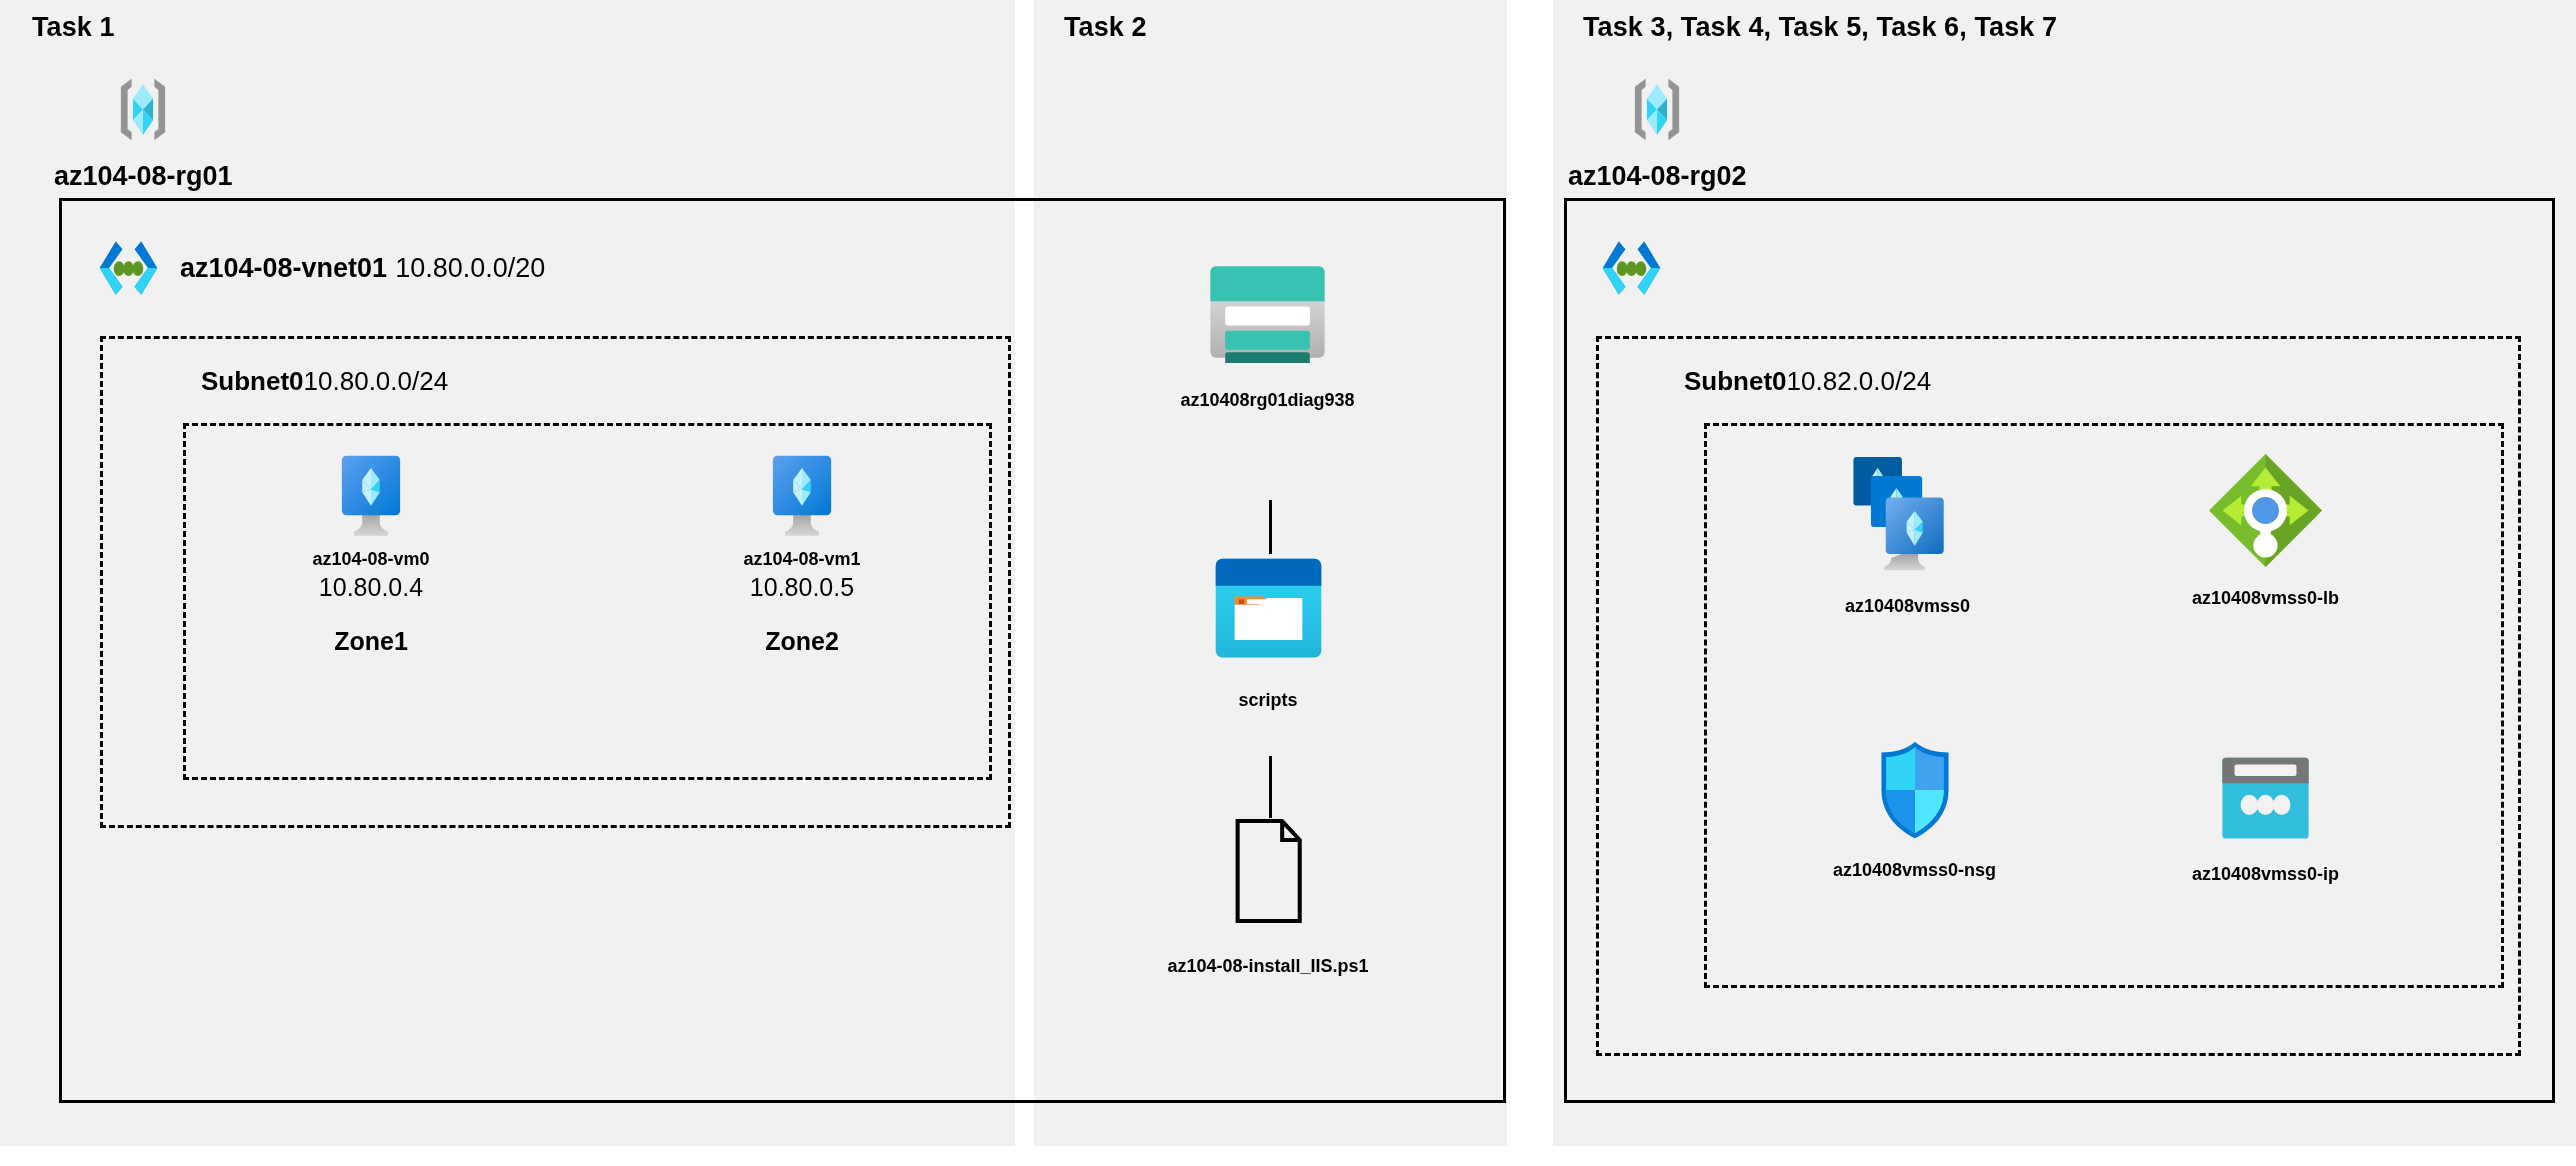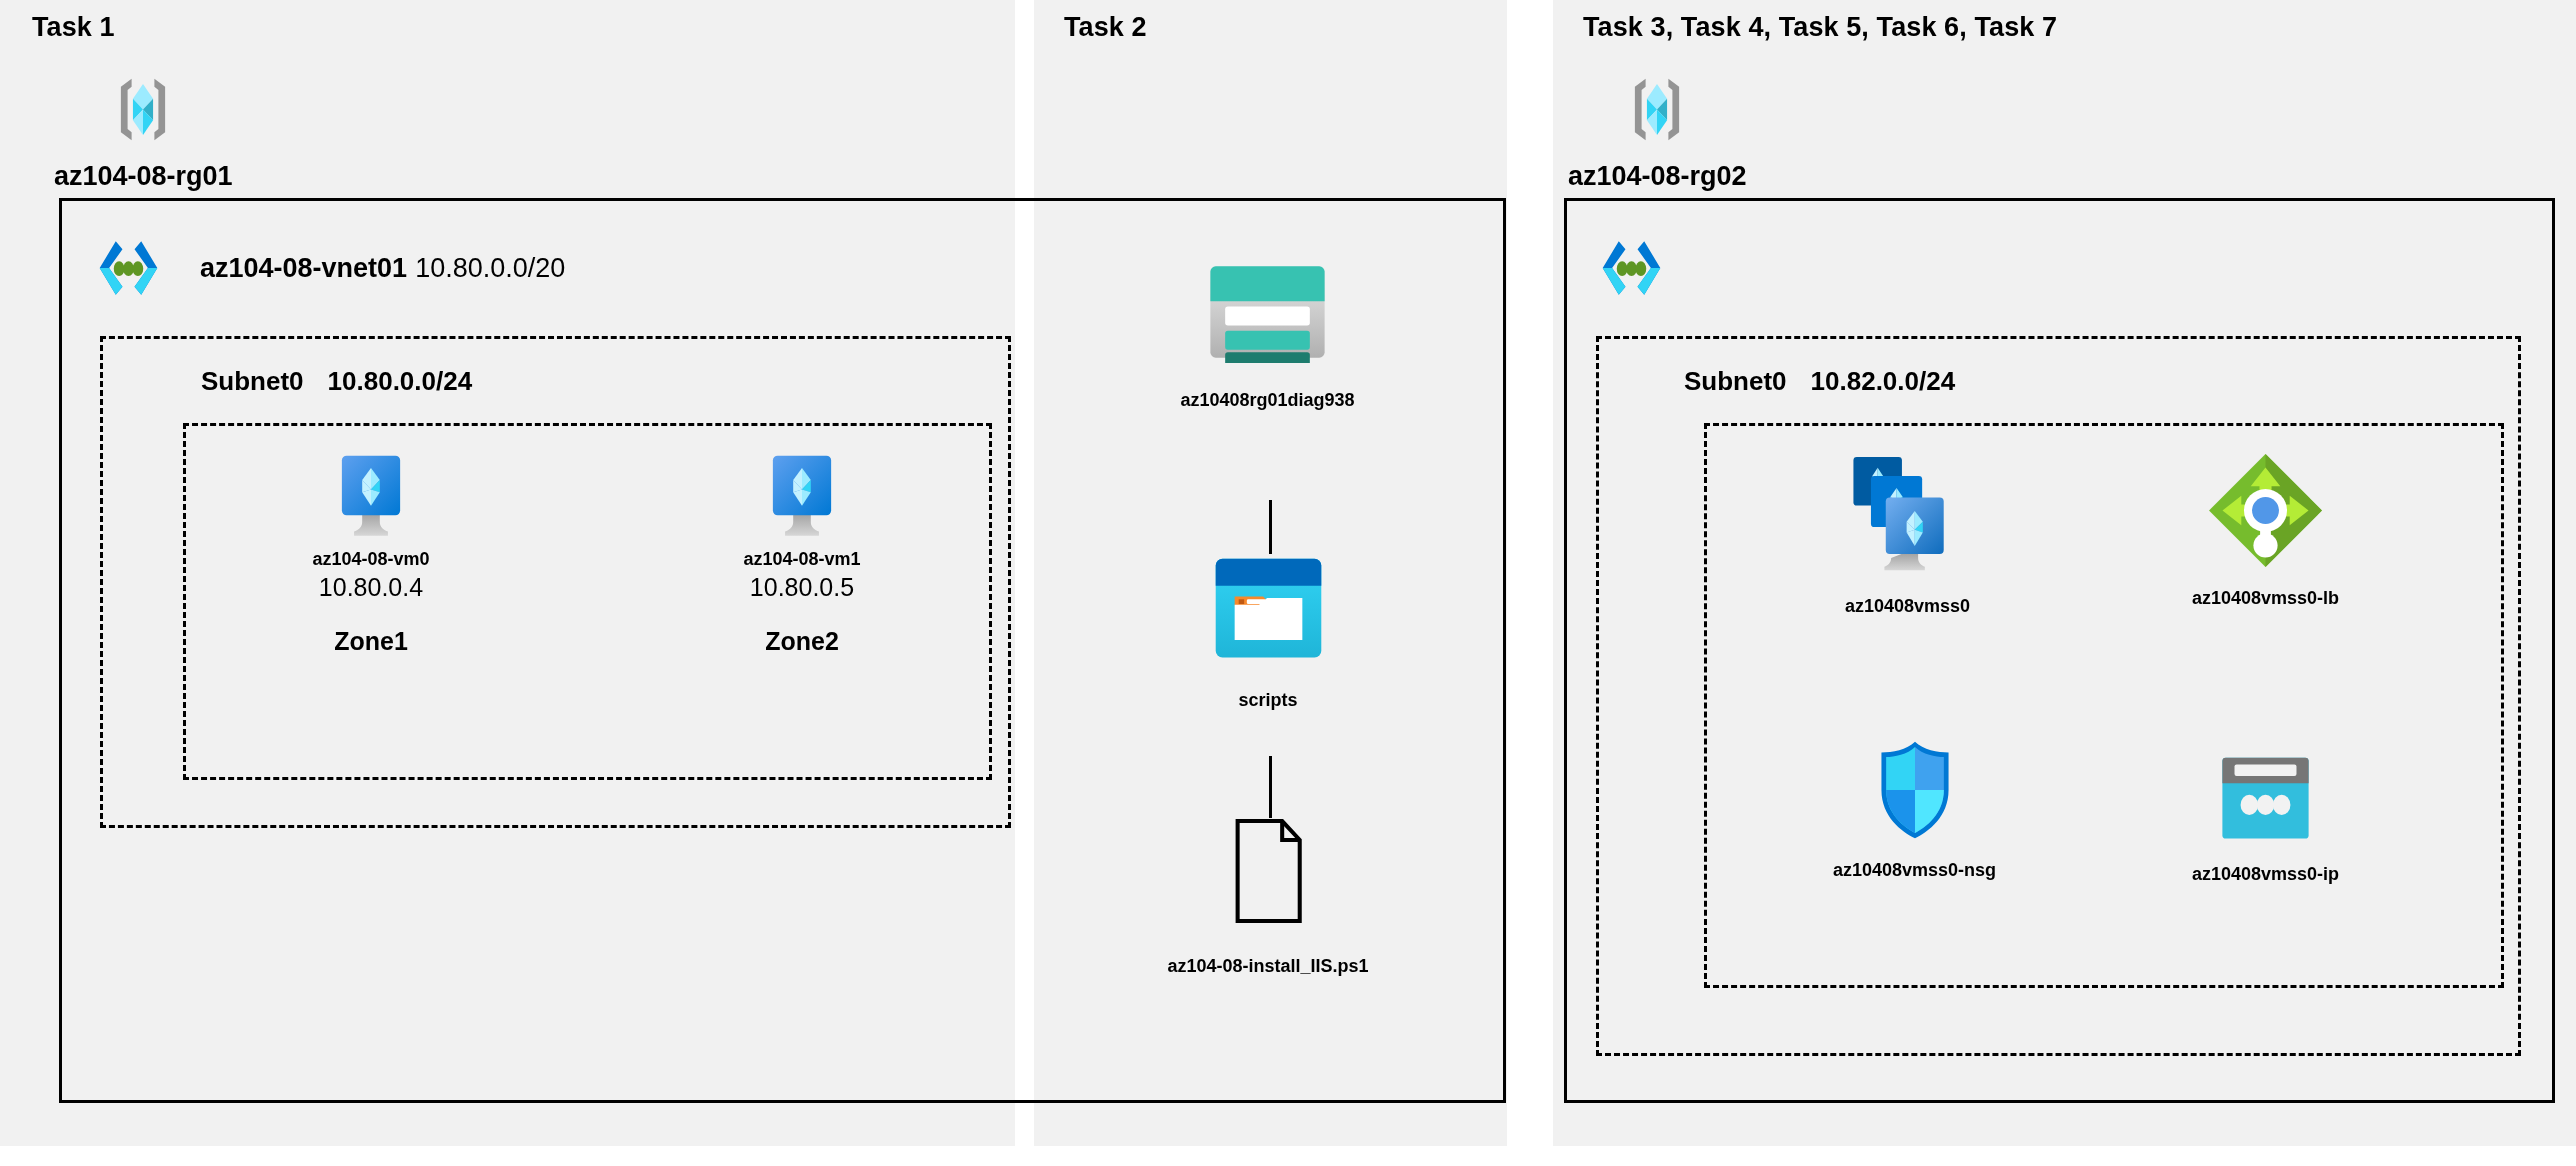--- a/index.html
+++ b/index.html
@@ -10,26 +10,26 @@
   .task-title{position:absolute;color:#000000;font-weight:bold;font-size:27px;
               letter-spacing:0.1px;white-space:nowrap;}
 
   .rg-row{position:absolute;display:flex;align-items:center;gap:17.5px;flex-direction:column;}
   .rg-label{font-size:27px;font-weight:bold;color:#000;white-space:nowrap;}
 
   .solidbox{position:absolute;border:3.4px solid #000;box-sizing:border-box;background:transparent;}
   .dashbox{position:absolute;border:3.4px dashed #000;box-sizing:border-box;background:transparent;}
 
   .vnet-row{position:absolute;display:flex;align-items:center;gap:16px;white-space:nowrap;}
-  .vnet-name{font-size:27px;font-weight:bold;color:#000;margin-left:20px;}
+  .vnet-name{font-size:27px;font-weight:bold;color:#000;}
   .vnet-cidr{font-size:27px;font-weight:normal;color:#000;margin-left:8px;}
 
   .subnet-row{position:absolute;white-space:nowrap;}
   .subnet-name{font-size:26px;font-weight:bold;color:#000;}
-  .subnet-cidr{font-size:26px;font-weight:bold;color:#000;margin-left:24px;}
+  .subnet-cidr{font-size:26px;font-weight:normal;color:#000;margin-left:0;}
 
   .node{position:absolute;display:flex;flex-direction:column;align-items:center;}
   .node-label{font-size:18px;font-weight:bold;color:#000;white-space:nowrap;text-align:center;
               margin-top:10.8px;line-height:1.28;}
   .node-sub{font-size:25px;font-weight:normal;color:#000;white-space:nowrap;text-align:center;
             line-height:1.3;}
   .node-zone{font-size:25px;font-weight:bold;color:#000;white-space:nowrap;text-align:center;}
 
   .connector{position:absolute;width:2.7px;background:#000;}
   svg{display:block;}

